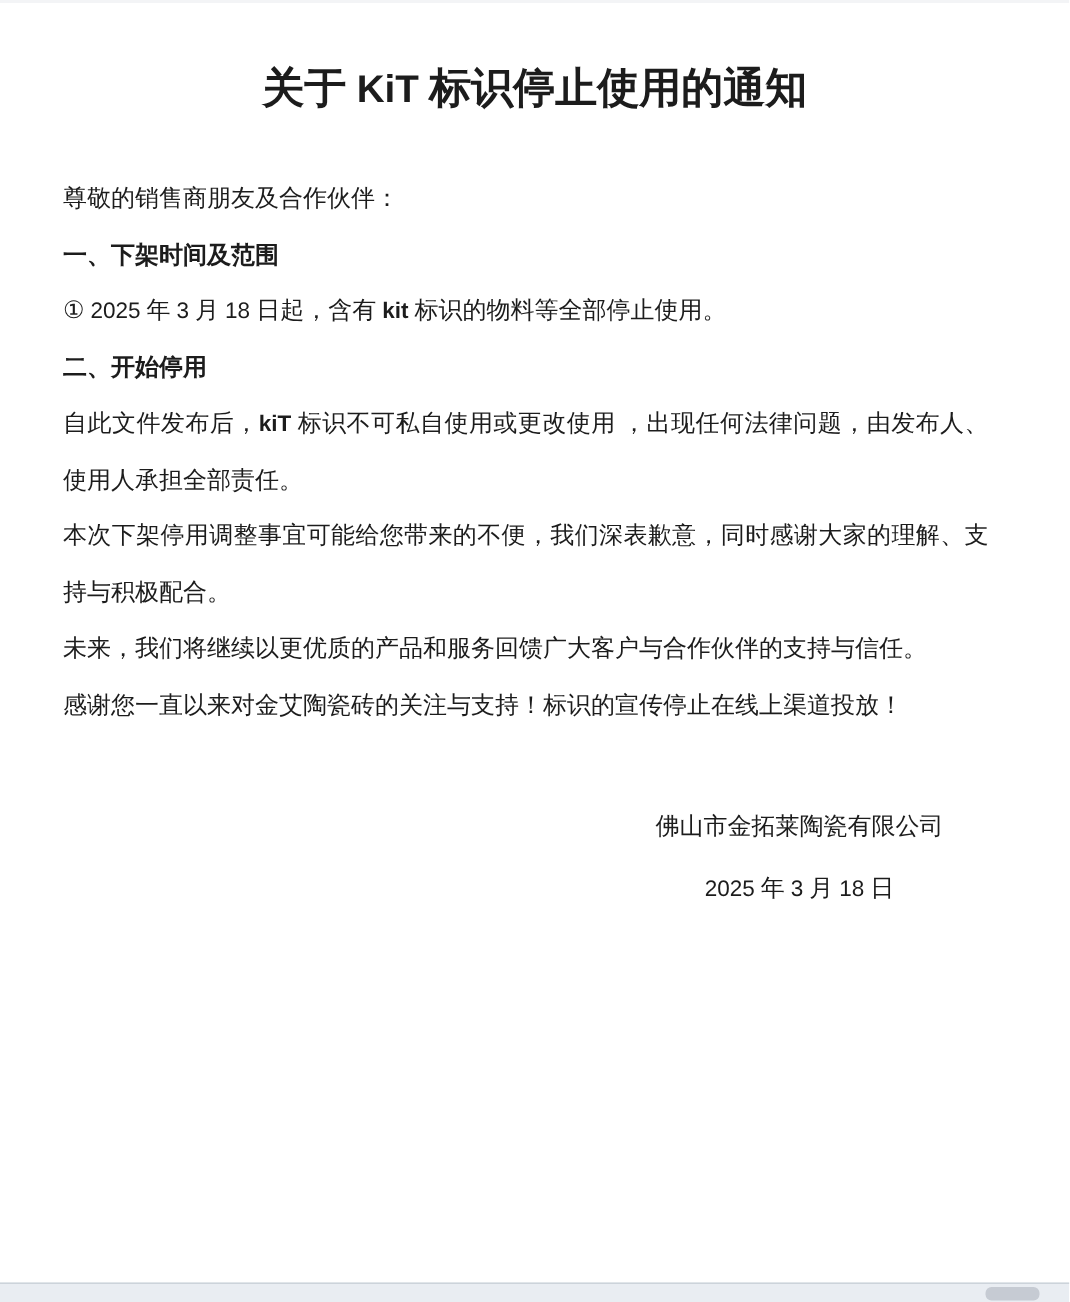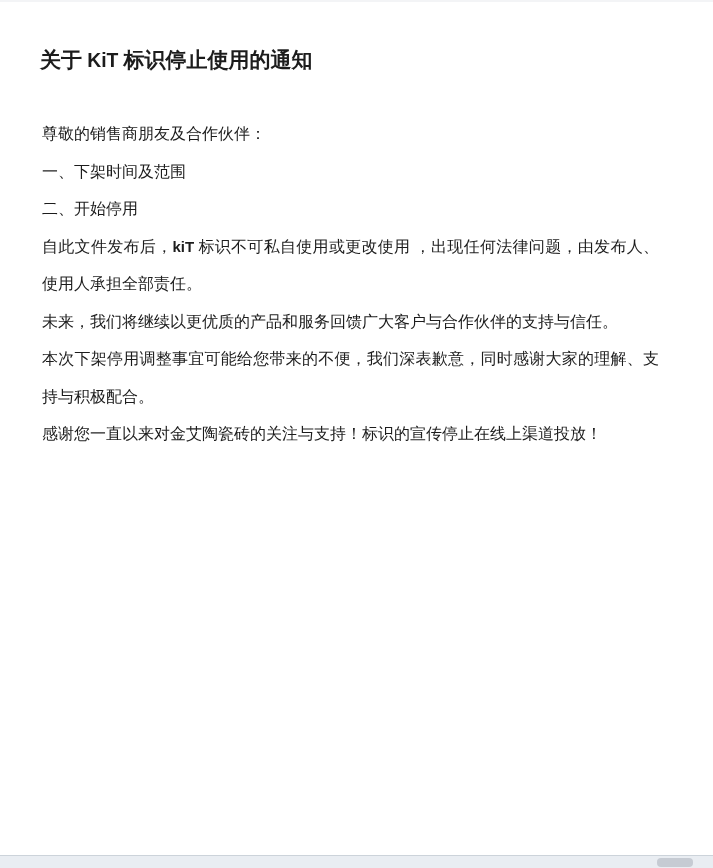--- a/index.html
+++ b/index.html
@@ -18,35 +18,35 @@
     box-sizing: border-box;
   }
   .top-edge {
     position: absolute;
     top: 0; left: 0; right: 0;
     height: 2px;
     background: #f3f4f6;
   }
   .doc-title {
     margin: 44px 40px 0 40px;
-    text-align: left;
-    font-size: 21px;
+    text-align: center;
+    font-size: 28px;
     font-weight: bold;
     line-height: 32px;
   }
   .content {
     margin-top: 38px;
     padding: 0 54px 0 42px;
     font-size: 16px;
     line-height: 37.5px;
     text-align: justify;
   }
   .content p { margin: 0; }
   .para-indent { text-indent: 2em; }
-  .heading { font-weight: normal; }
+  .heading { font-weight: bold; }
   
   .lw {
     font-family: "Liberation Sans", "DejaVu Sans", sans-serif;
     font-weight: bold;
     font-size: 15px;
   }
   
   .ln {
     font-family: "Liberation Sans", "DejaVu Sans", sans-serif;
     font-size: 15px;
@@ -91,30 +91,37 @@
   <div class="top-edge"></div>
 
   <h1 class="doc-title tx">关于 <span class="lw">KiT</span> 标识停止使用的通知</h1>
 
   <div class="content">
     <p class="greeting tx">尊敬的销售商朋友及合作伙伴：</p>
 
 
     <p class="heading tx">一、下架时间及范围</p>
 
+    <p class="tx">① <span class="ln">2025</span> 年 <span class="ln">3</span> 月 <span class="ln">18</span> 日起，含有 <span class="lw">kit</span> 标识的物料等全部停止使用。</p>
 
 
     <p class="heading tx">二、开始停用</p>
 
     <p class="tx">自此文件发布后，<span class="lw">kiT</span> 标识不可私自使用或更改使用 ，出现任何法律问题，由发布人、使用人承担全部责任。</p>
 
+    <p class="tx">本次下架停用调整事宜可能给您带来的不便，我们深表歉意，同时感谢大家的理解、支持与积极配合。</p>
+
     <p class="tx">未来，我们将继续以更优质的产品和服务回馈广大客户与合作伙伴的支持与信任。</p>
-
-    <p class="tx">本次下架停用调整事宜可能给您带来的不便，我们深表歉意，同时感谢大家的理解、支持与积极配合。</p>
 
     <p class="tx">感谢您一直以来对金艾陶瓷砖的关注与支持！标识的宣传停止在线上渠道投放！</p>
   </div>
 
+  <div class="signature-wrap">
+    <div class="signature">
+      <p class="tx">佛山市金拓莱陶瓷有限公司</p>
+      <p class="tx"><span class="ln">2025</span> 年 <span class="ln">3</span> 月 <span class="ln">18</span> 日</p>
+    </div>
+  </div>
 
   <div class="scrollbar-track">
     <div class="scrollbar-thumb"></div>
   </div>
 </div>
 
 </body></html>

